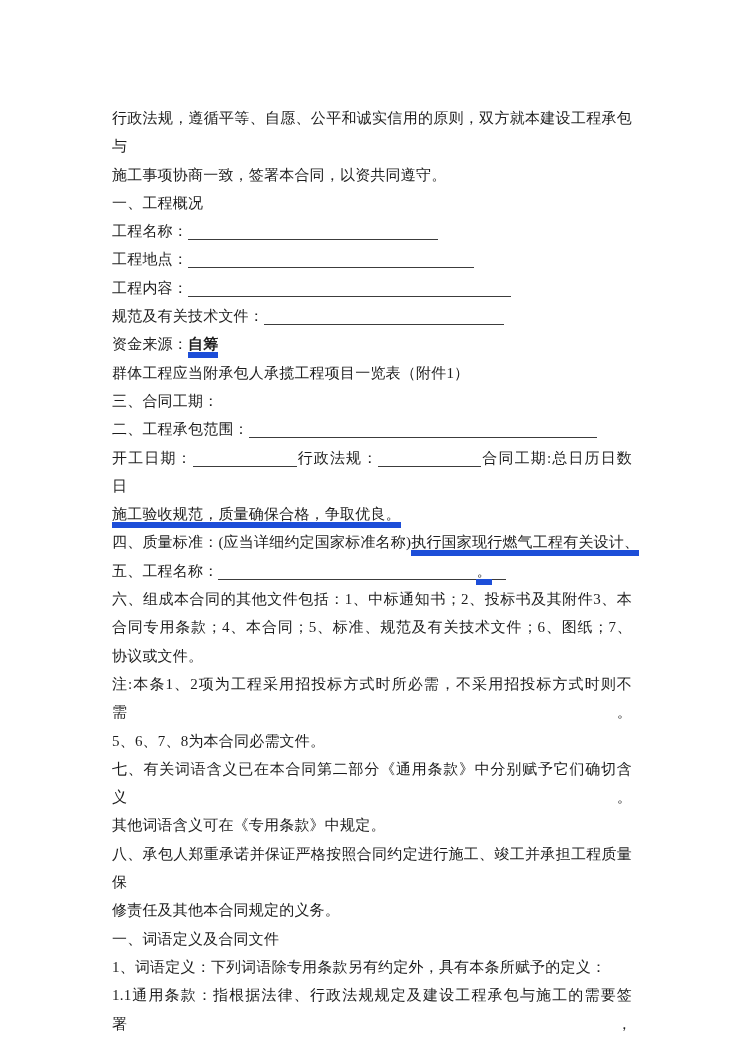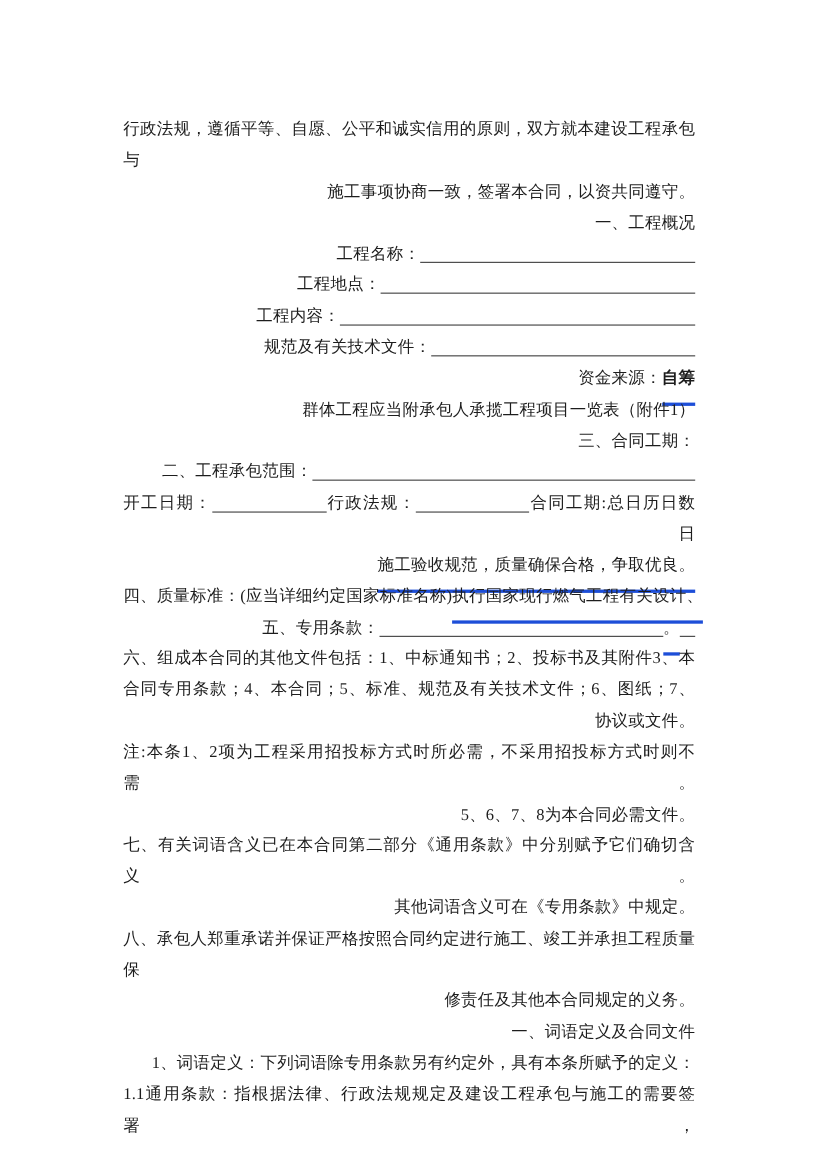--- a/index.html
+++ b/index.html
@@ -18,31 +18,30 @@
   .doc {
     position: absolute;
     left: 112px;
     top: 104px;
     width: 520px;
   }
   .line {
     font-size: 15px;
     line-height: 28.3px;
     white-space: nowrap;
-    text-align: right;
   }
   .line.fill {
     white-space: normal;
     text-align: justify;
     text-align-last: justify;
   }
   .seg { letter-spacing: 0.2px; }
   .seg.u {
-    border-bottom: 3px solid #1d4ed8;
-    padding-bottom: 14px;
+    border-bottom: 6px solid #1d4ed8;
+    padding-bottom: 0;
   }
   .seg.b {
     font-weight: bold;
   }
   .blank {
     display: inline-block;
     height: 14px;
     border-bottom: 1px solid #3c3c3c;
     vertical-align: -4px;
   }
@@ -59,21 +58,21 @@
     <div class="line"><span class="seg">工程内容：</span><span class="blank" style="width: 323px;"></span></div>
     <div class="line"><span class="seg">规范及有关技术文件：</span><span class="blank" style="width: 240px;"></span></div>
     <div class="line"><span class="seg">资金来源：</span><span class="seg u b">自筹</span></div>
     <div class="line"><span class="seg">群体工程应当附承包人承揽工程项目一览表（附件1）</span></div>
     <div class="line"><span class="seg">三、合同工期：</span></div>
     <div class="line"><span class="seg">二、工程承包范围：</span><span class="blank" style="width: 348px;"></span></div>
     <div class="line fill"><span class="seg">开工日期：</span><span class="blank" style="width: 104px;"></span><span class="seg">行政法规：</span><span class="blank" style="width: 103px;"></span><span class="seg">合同工期:总日历日数</span></div>
     <div class="line"><span class="seg">日</span></div>
     <div class="line"><span class="seg u">施工验收规范，质量确保合格，争取优良。</span></div>
     <div class="line"><span class="seg">四、质量标准：(应当详细约定国家标准名称)</span><span class="seg u">执行国家现行燃气工程有关设计、</span></div>
-    <div class="line"><span class="seg">五、专用条款：</span><span class="blank" style="width: 258px;"></span><span class="seg u">。</span><span class="blank" style="width: 14px;"></span></div>
+    <div class="line"><span class="seg">五、工程名称：</span><span class="blank" style="width: 258px;"></span><span class="seg u">。</span><span class="blank" style="width: 14px;"></span></div>
     <div class="line fill"><span class="seg">六、组成本合同的其他文件包括：1、中标通知书；2、投标书及其附件3、本</span></div>
     <div class="line fill"><span class="seg">合同专用条款；4、本合同；5、标准、规范及有关技术文件；6、图纸；7、</span></div>
     <div class="line"><span class="seg">协议或文件。</span></div>
     <div class="line fill"><span class="seg">注:本条1、2项为工程采用招投标方式时所必需，不采用招投标方式时则不需。</span></div>
     <div class="line"><span class="seg">5、6、7、8为本合同必需文件。</span></div>
     <div class="line fill"><span class="seg">七、有关词语含义已在本合同第二部分《通用条款》中分别赋予它们确切含义。</span></div>
     <div class="line"><span class="seg">其他词语含义可在《专用条款》中规定。</span></div>
     <div class="line fill"><span class="seg">八、承包人郑重承诺并保证严格按照合同约定进行施工、竣工并承担工程质量保</span></div>
     <div class="line"><span class="seg">修责任及其他本合同规定的义务。</span></div>
     <div class="line"><span class="seg">一、词语定义及合同文件</span></div>

